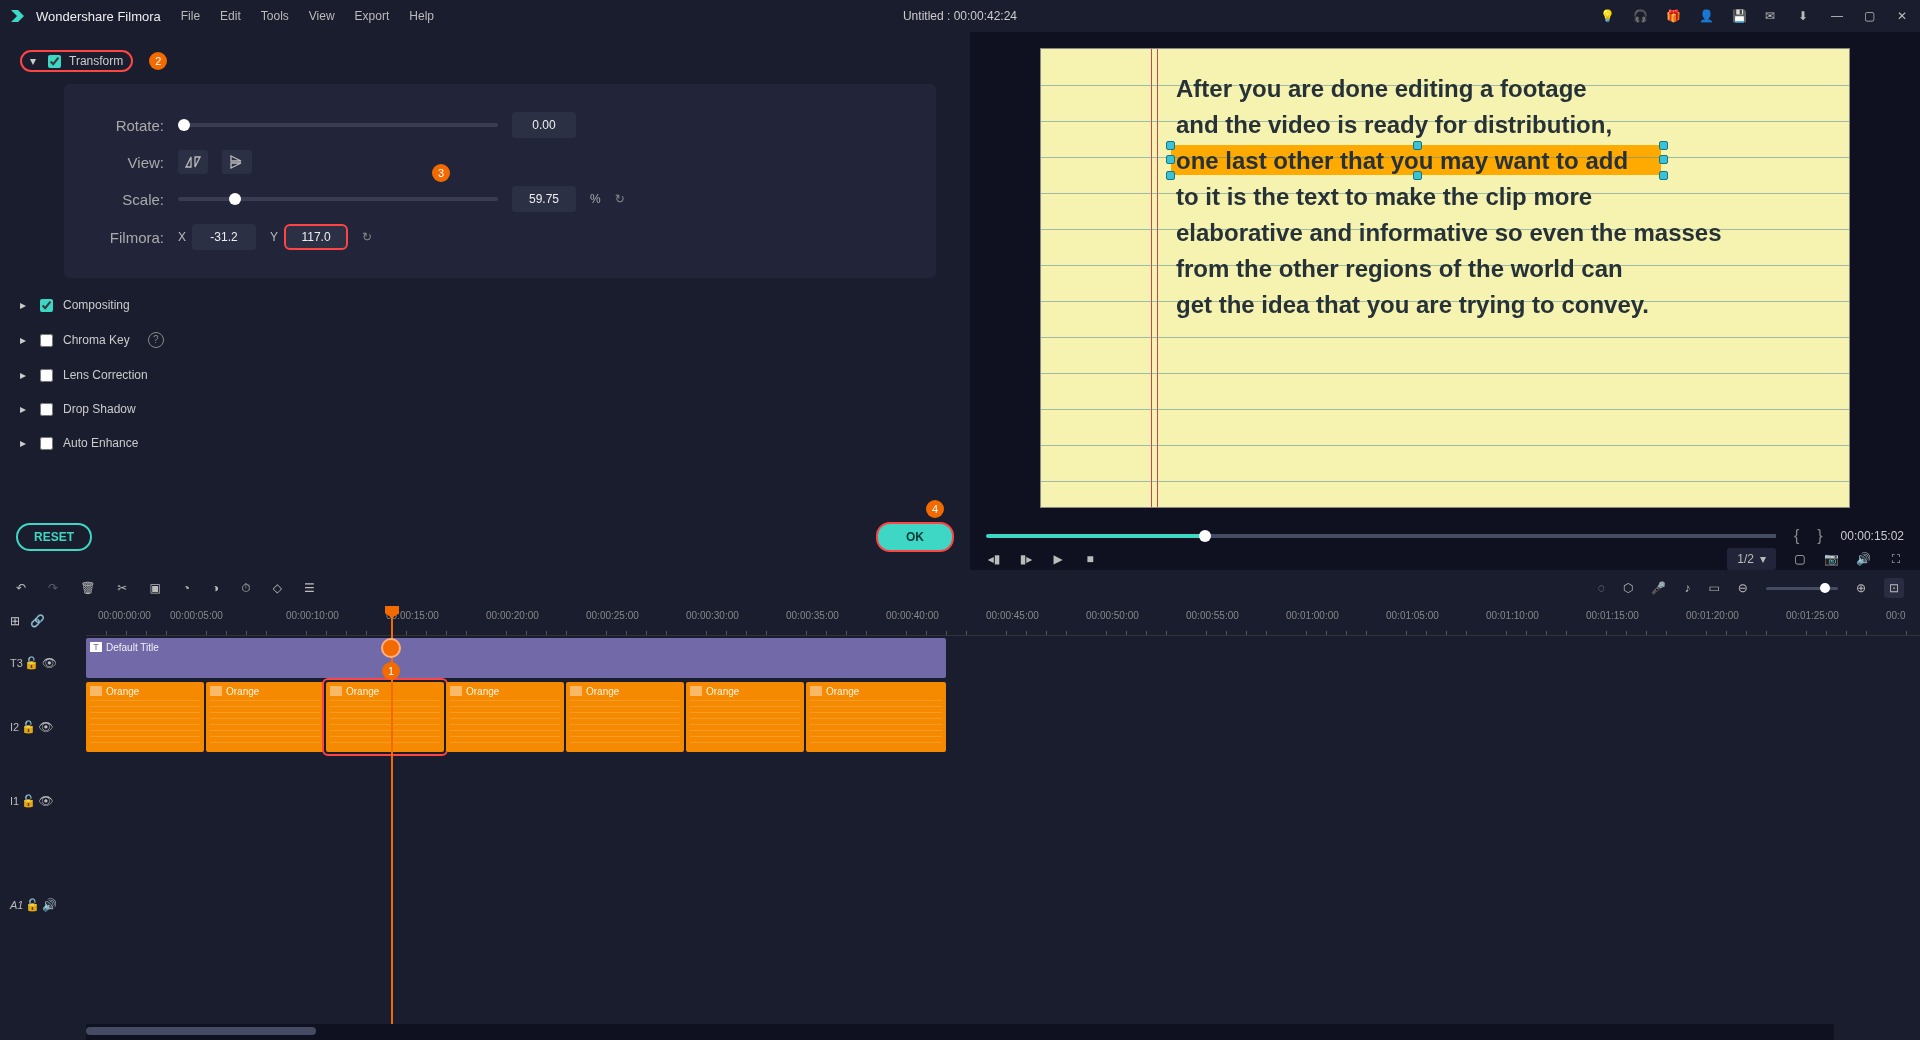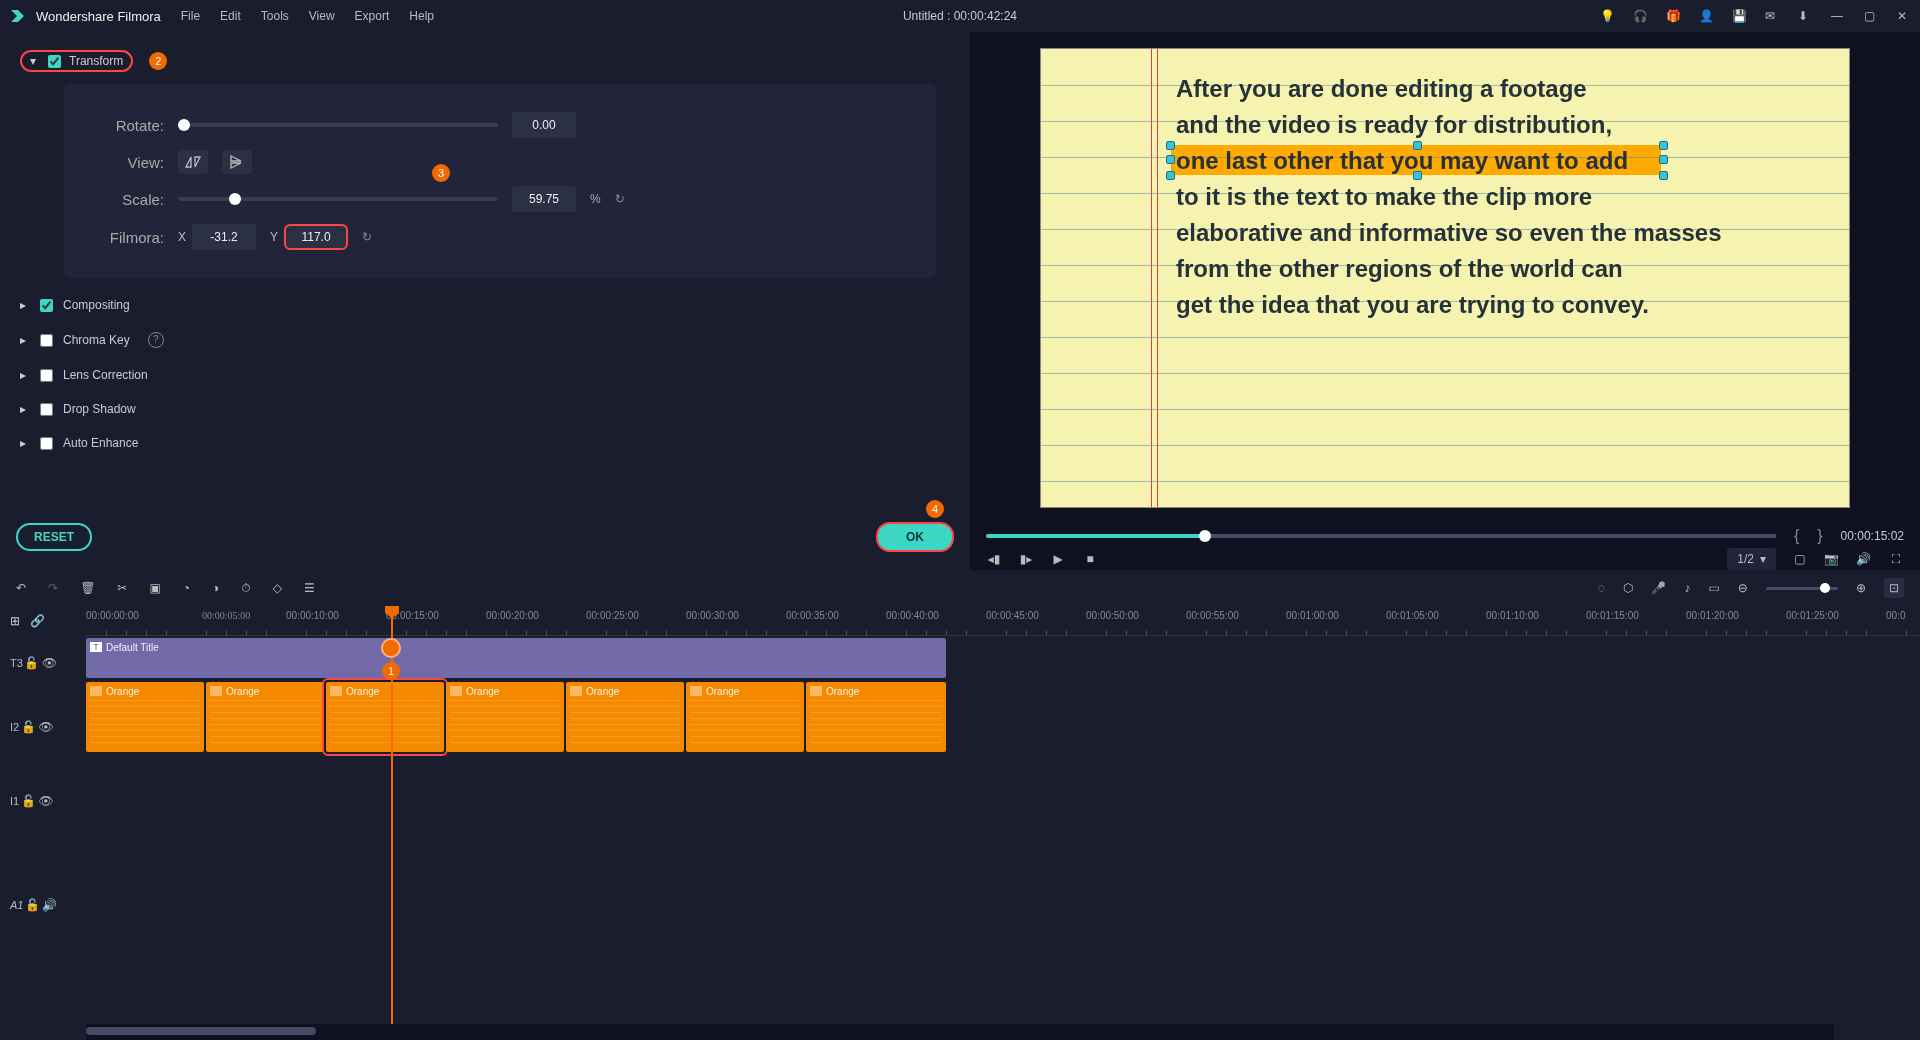--- a/index.html
+++ b/index.html
@@ -370,26 +370,26 @@
       </div>
       <div class="gutter-row" style="margin-top:40px">
         <span class="lbl" style="font-style:italic">A1</span>
         <span class="gico">🔓</span>
         <span class="gico">🔊</span>
       </div>
     </div>
 
     <div class="tl-tracks">
       <div class="ruler" id="ruler">
-          <div class="ruler-tick" style="left: 0px;">00:00:00:00</div>
+          <div class="ruler-tick" style="left: 12px;">00:00:00:00</div>
           <div class="ruler-sub" style="left: 20px;"></div>
           <div class="ruler-sub" style="left: 40px;"></div>
           <div class="ruler-sub" style="left: 60px;"></div>
           <div class="ruler-sub" style="left: 80px;"></div>
-          <div class="ruler-tick" style="left: 116px; font-family: Liberation Serif, serif;">00:00:05:00</div>
+          <div class="ruler-tick" style="left: 84px;">00:00:05:00</div>
           <div class="ruler-sub" style="left: 120px;"></div>
           <div class="ruler-sub" style="left: 140px;"></div>
           <div class="ruler-sub" style="left: 160px;"></div>
           <div class="ruler-sub" style="left: 180px;"></div>
           <div class="ruler-tick" style="left: 200px;">00:00:10:00</div>
           <div class="ruler-sub" style="left: 220px;"></div>
           <div class="ruler-sub" style="left: 240px;"></div>
           <div class="ruler-sub" style="left: 260px;"></div>
           <div class="ruler-sub" style="left: 280px;"></div>
           <div class="ruler-tick" style="left: 300px;">00:00:15:00</div>

